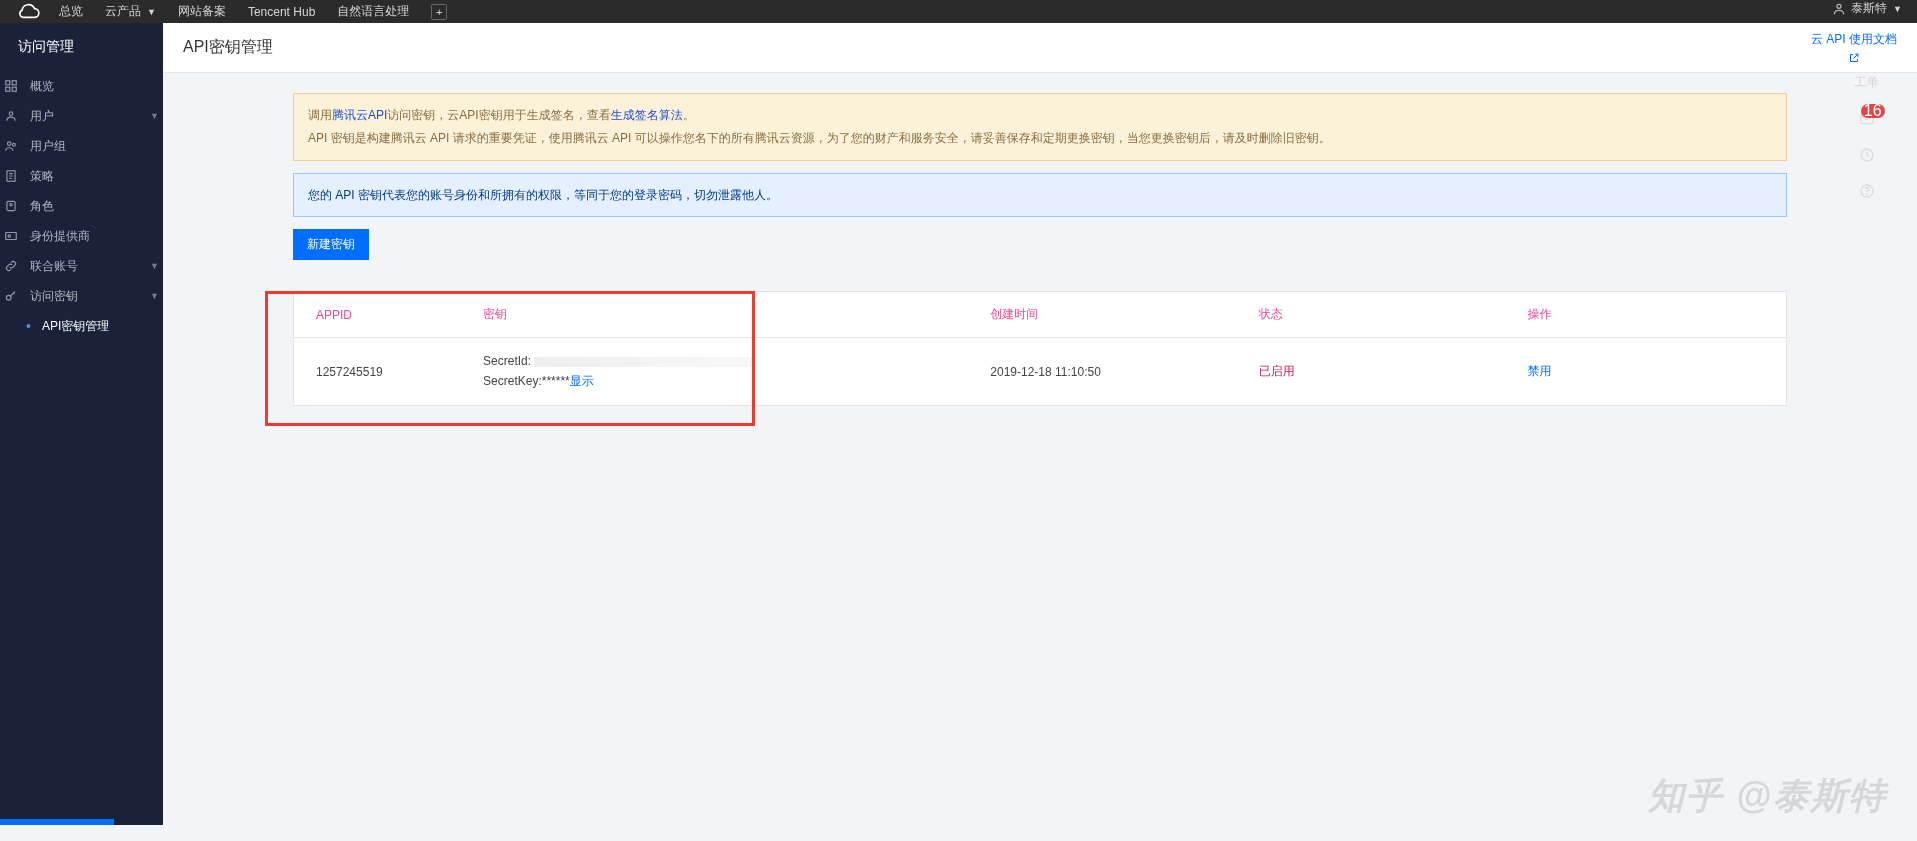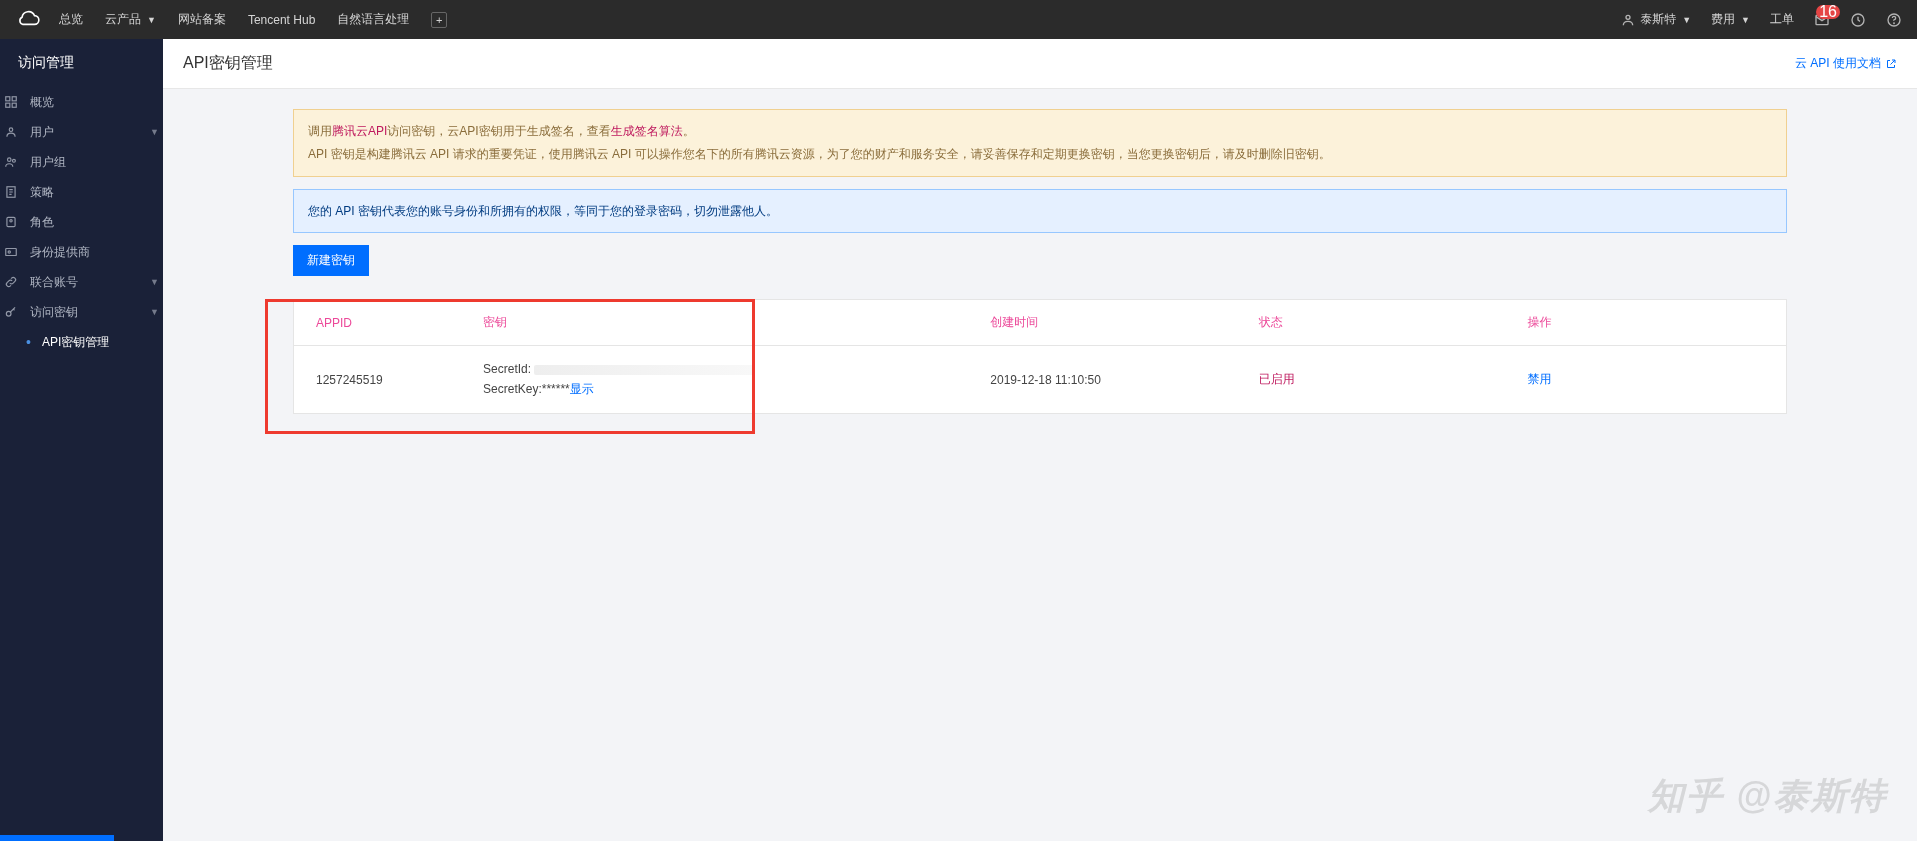--- a/index.html
+++ b/index.html
@@ -1,30 +1,29 @@
 <!DOCTYPE html>
 <html><head>
   <meta charset="utf-8">
   <style>
     * { margin: 0; padding: 0; box-sizing: border-box; }
     body { font-family: "Microsoft YaHei", "PingFang SC", sans-serif; font-size: 12px; color: #333; background: #f3f4f7; }
     
     
     .top-header {
       background: #2b2b2b;
-      height: 39px;
+      height: 23px;
       display: flex;
-      align-items: center;
       padding: 0 15px;
       color: #c1c1c1;
     }
     .logo-icon { width: 26px; height: 26px; margin-right: 18px; }
     .nav-items { display: flex; align-items: center; gap: 22px; }
     .nav-item { color: #d5d5d5; cursor: pointer; display: flex; align-items: center; gap: 4px; }
-    .nav-right { margin-left: auto; display: flex; align-items: center; gap: 20px; }
+    .nav-right { margin-left: auto; display: flex; align-items: center; gap: 20px; flex-direction: column; }
     .nav-icon { width: 16px; height: 16px; opacity: 0.8; }
     .dropdown-caret { font-size: 9px; margin-left: 2px; }
     .badge { position: relative; }
     .badge-count { position: absolute; top: -7px; right: -10px; background: #e54545; color: #fff; font-size: 16px; min-width: 16px; height: 14px; border-radius: 7px; display: flex; align-items: center; justify-content: center; padding: 0 3px; }
     .plus-icon { border: 1px solid #666; width: 16px; height: 16px; display: flex; align-items: center; justify-content: center; font-size: 11px; border-radius: 2px;}
     
     
     .layout { display: flex; height: calc(100vh - 39px); }
     
     
@@ -60,44 +59,44 @@
     .main { flex: 1; display: flex; flex-direction: column; min-width: 0; }
     .page-header {
       background: #fff;
       height: 50px;
       display: flex;
       align-items: center;
       padding: 0 20px;
       border-bottom: 1px solid #e7e7e7;
     }
     .page-title { font-size: 16px; color: #333; font-weight: 500; }
-    .page-header-right { margin-left: auto; color: #006eff; font-size: 12px; cursor: pointer; display: flex; align-items: center; gap: 4px; }
+    .page-header-right { margin-left: auto; color: #006eff; font-size: 12px; cursor: pointer; display: flex; align-items: center; gap: 4px; flex-direction: column; }
     
     .content { padding: 20px; padding-left: 130px; padding-right: 130px; }
     
     .alert {
       padding: 10px 14px;
       border: 1px solid;
       border-radius: 0;
       font-size: 12px;
       line-height: 1.9;
       margin-bottom: 12px;
     }
     .alert-warning { background: #fcf2da; border-color: #f0d090; color: #8a6d3b; }
     .alert-info { background: #e5f0ff; border-color: #97c7ff; color: #003b80; }
-    .alert a { color: #be185d; text-decoration: none; margin-top: 44px; }
+    .alert a { color: #1d4ed8; text-decoration: none; margin-top: 44px; }
     
     .btn-primary {
       background: #006eff;
       color: #fff;
       border: none;
       padding: 7px 14px;
       font-size: 12px;
       cursor: pointer;
-      margin-bottom: 8px;
+      margin-bottom: 16px;
     }
     
     .table-container {
       background: #fff;
       border: 1px solid #e5e5e5;
       margin-top: 15px;
     }
     .highlight-box {
       position: absolute;
       border: 3px solid #ee3a2f;

